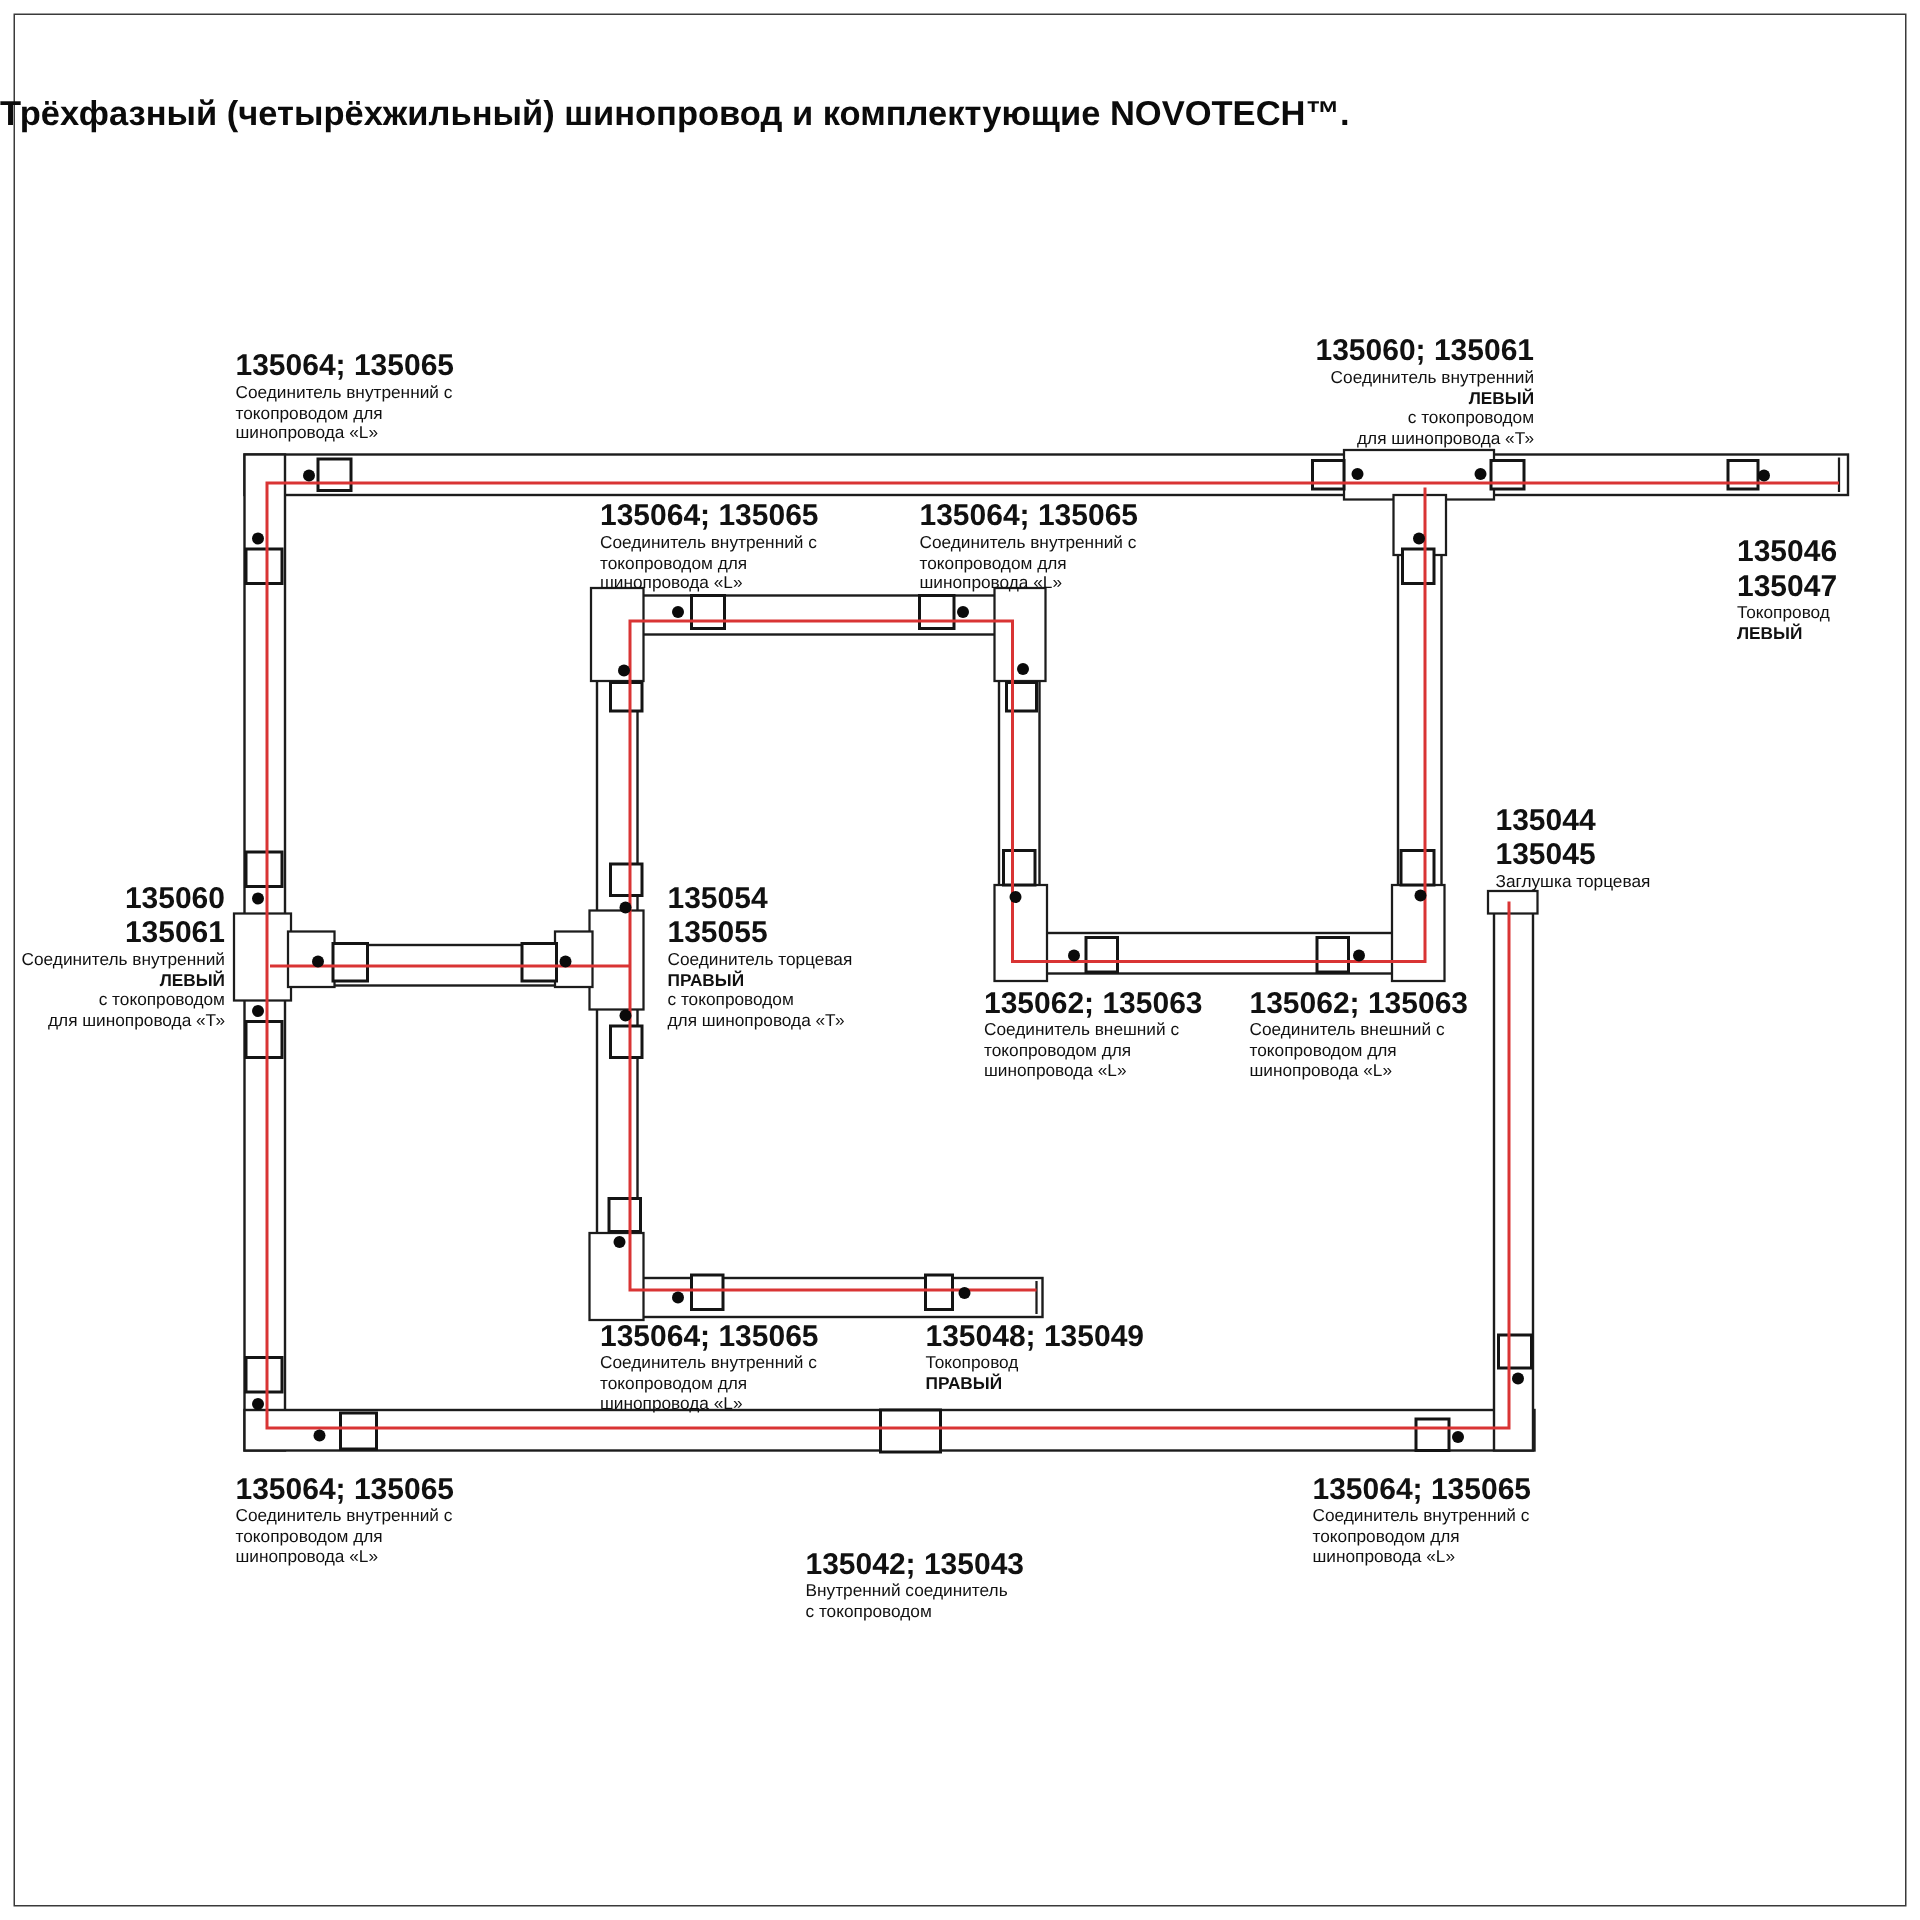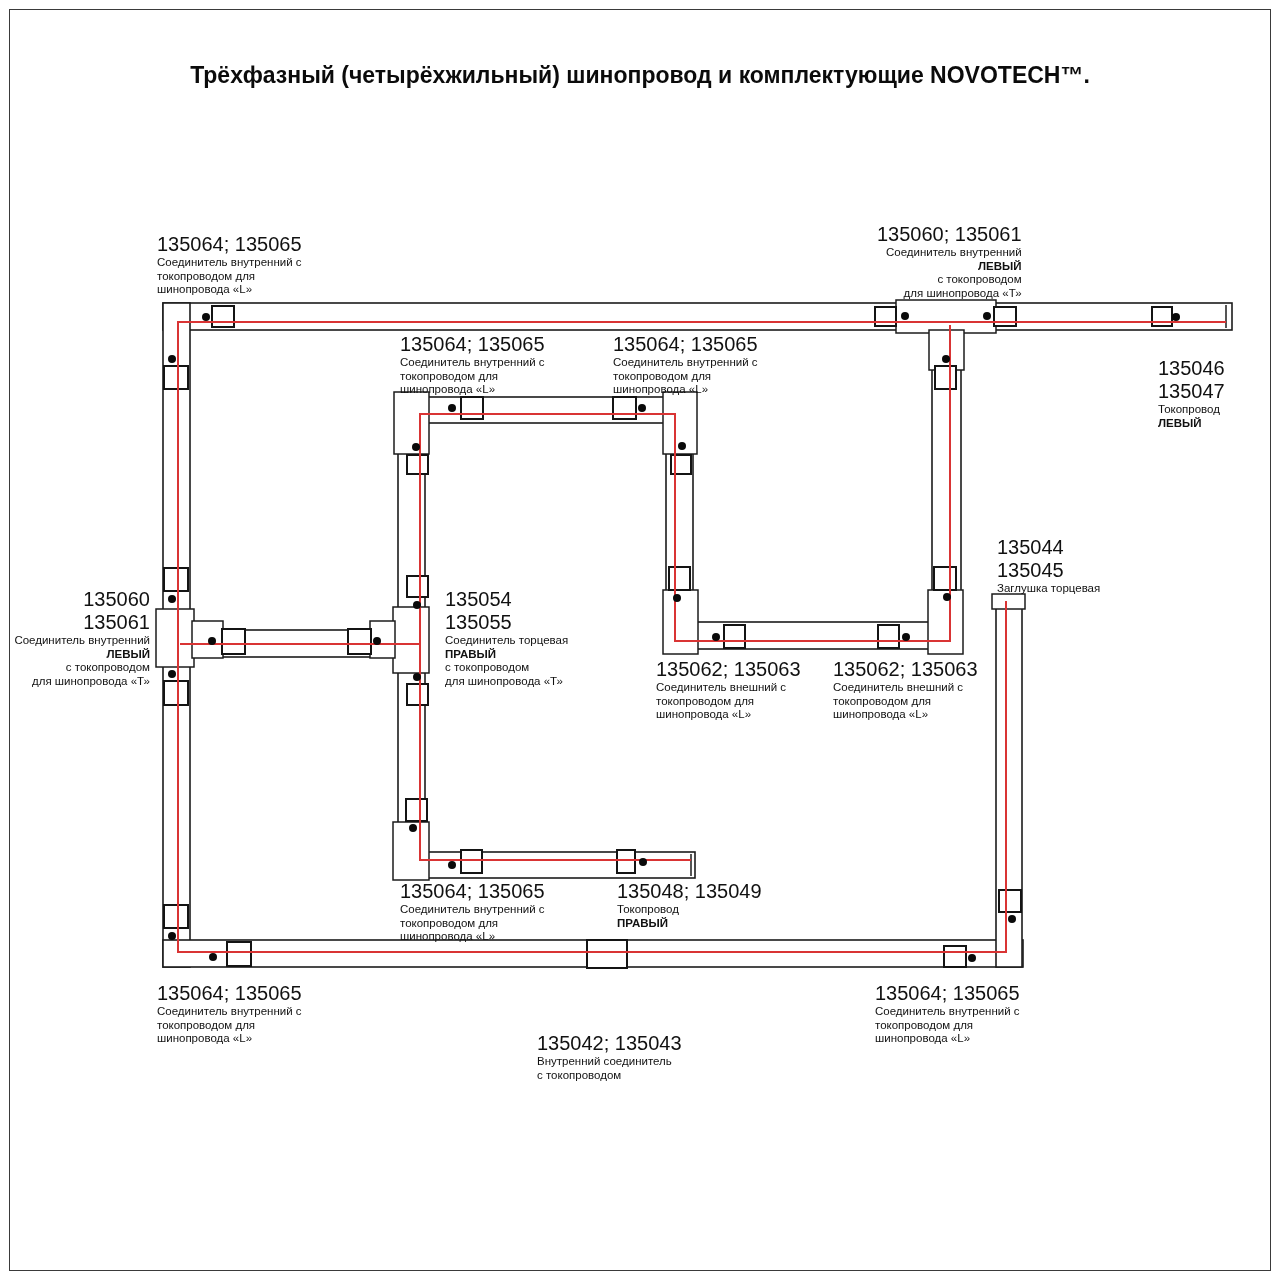--- a/index.html
+++ b/index.html
@@ -1,22 +1,22 @@
 <!DOCTYPE html>
 <html><head>
 <meta charset="utf-8">
 <style>
   html,body{margin:0;padding:0;background:#fff;}
   #canvas{position:relative;width:1280px;height:1280px;background:#fff;overflow:hidden;
           font-family:"Liberation Sans","DejaVu Sans",sans-serif;color:#111;}
   #frame{position:absolute;left:9px;top:9px;right:9px;bottom:9px;border:1.5px solid #3a3a3a;}
   #diagram-svg{position:absolute;left:0;top:0;}
-  .title{position:absolute;left:0;width:1280px;text-align:center;font-weight:bold;font-size:23px;color:#0b0b0b;}
+  .title{position:absolute;left:0;width:1280px;font-weight:bold;font-size:23px;color:#0b0b0b;}
   .lbl{position:absolute;white-space:nowrap;}
-  .lbl .code{font-size:20px;font-weight:normal;line-height:23px;letter-spacing:0px;}
+  .lbl .code{font-size:20px;font-weight:bold;line-height:23px;letter-spacing:0px;}
   .lbl .sm{font-size:11.5px;line-height:13.5px;}
   .lbl .b{font-weight:bold;}
   .r{text-align:right;}
   svg .track{fill:#ffffff;stroke:#1c1c1c;stroke-width:1.6;}
   svg .cover{fill:#ffffff;stroke:#1c1c1c;stroke-width:1.5;}
   svg .box{fill:#ffffff;stroke:#141414;stroke-width:2;}
   svg .seam{stroke:#1c1c1c;stroke-width:1.5;}
   svg .red{fill:none;stroke-width:2;}
   svg .dot{fill:#0a0a0a;}
 </style>

